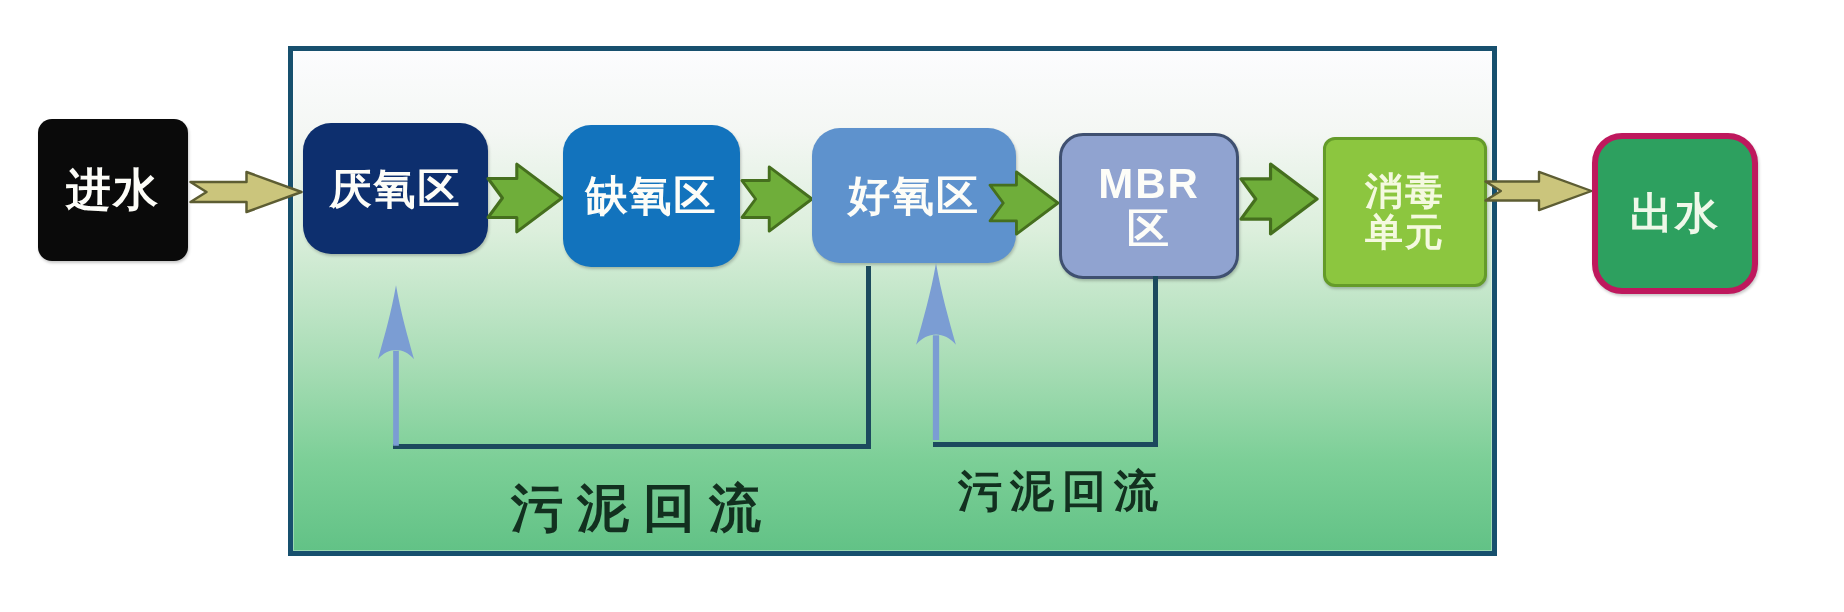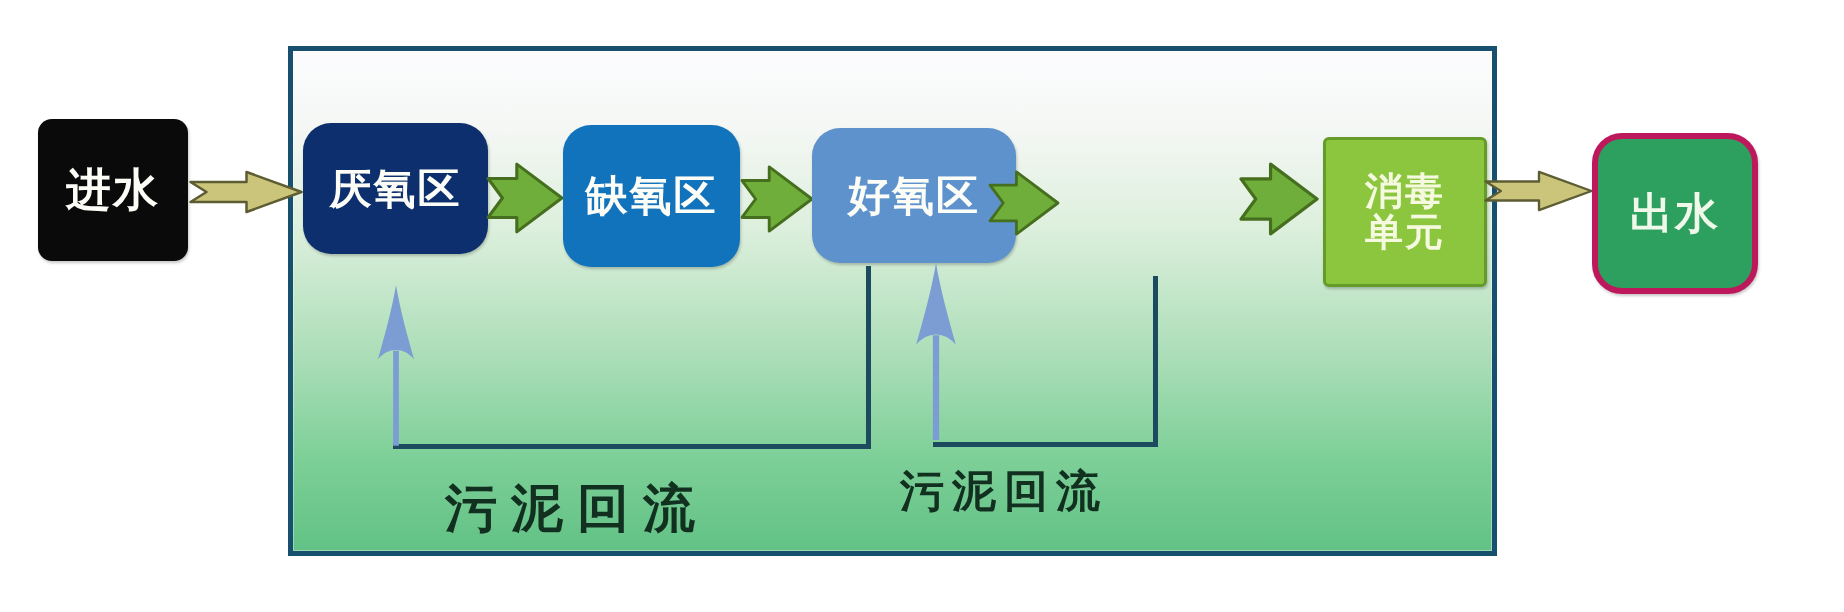--- a/index.html
+++ b/index.html
@@ -20,32 +20,32 @@
     flex-direction:column;text-align:center;
     color:#fdfdf8;font-weight:bold;line-height:1.08;
     box-shadow:1px 2px 3px rgba(0,0,0,.22);
   }
   .pbox .l{letter-spacing:2px;}
   #box-inlet       {left:38px;  top:119px;width:150px;height:142px;background:#0a0a0a;border-radius:14px;font-size:45px;}
   #box-anaerobic   {left:303px; top:123px;width:185px;height:131px;background:#0d2f6e;border-radius:28px;font-size:42px;}
   #box-anoxic      {left:563px; top:125px;width:177px;height:142px;background:#1273bd;border-radius:28px;font-size:42px;}
   #box-aerobic     {left:812px; top:128px;width:204px;height:135px;background:#5e92cd;border-radius:28px;font-size:42px;}
   #box-mbr         {left:1059px;top:133px;width:174px;height:140px;background:#90a3d0;border:3px solid #3f5070;border-radius:24px;font-size:42px;}
-  #box-disinfection{left:1323px;top:137px;width:158px;height:144px;background:#8cc63f;border:3px solid #649b29;border-radius:6px;font-size:38px;color:#f4f9df;}
+  #box-disinfection{left:1323px;top:137px;width:158px;height:144px;background:#8cc63f;border:3px solid #649b29;border-radius:12px;font-size:38px;color:#f4f9df;}
   #box-outlet      {left:1592px;top:133px;width:154px;height:149px;background:#2da05f;border:6px solid #be185d;border-radius:30px;font-size:43px;color:#eff8e9;}
 
   .arrow{position:absolute;}
   .line{position:absolute;background:#1c4a5e;}
   #v-line-aerobic {left:866px; top:266px;width:5px;height:180px;}
   #h-line-return1 {left:393px; top:444px;width:478px;height:5px;}
   #v-line-mbr     {left:1153px;top:276px;width:5px;height:168px;}
   #h-line-return2 {left:933px; top:442px;width:225px;height:5px;}
 
   .sludge-label{
-    position:absolute;font-weight:bold;color:#12301f;text-align:left;
+    position:absolute;font-weight:bold;color:#12301f;text-align:right;
     text-shadow:0 1px 0 rgba(120,200,150,.4);
   }
   #sludge-label-1{left:445px;top:474px;width:330px;font-size:52px;letter-spacing:14px;}
   #sludge-label-2{left:900px;top:462px;width:266px;font-size:44px;letter-spacing:8px;}
 </style>
 </head>
 <body>
 
 <div class="stage">
 
@@ -76,20 +76,24 @@
   </svg>
 
   <div class="pbox" id="box-aerobic">
     <span class="l">好氧区</span>
   </div>
 
   <svg class="arrow" style="left:986px;top:170px;" width="76" height="66" viewBox="0 0 76 70">
     <polygon points="2,16 30,16 30,2 74,35 30,68 30,54 2,54 16,35" fill="#6fae3a" stroke="#456f1e" stroke-width="3" stroke-linejoin="round"></polygon>
   </svg>
 
+  <div class="pbox" id="box-mbr">
+    <span class="l">MBR</span>
+    <span class="l">区</span>
+  </div>
 
   <svg class="arrow" style="left:1230px;top:162px;" width="98" height="74" viewBox="0 0 76 70">
     <polygon points="2,16 30,16 30,2 74,35 30,68 30,54 2,54 16,35" fill="#6fae3a" stroke="#456f1e" stroke-width="3" stroke-linejoin="round"></polygon>
   </svg>
 
   <div class="pbox" id="box-disinfection">
     <span class="l">消毒</span>
     <span class="l">单元</span>
   </div>
 

